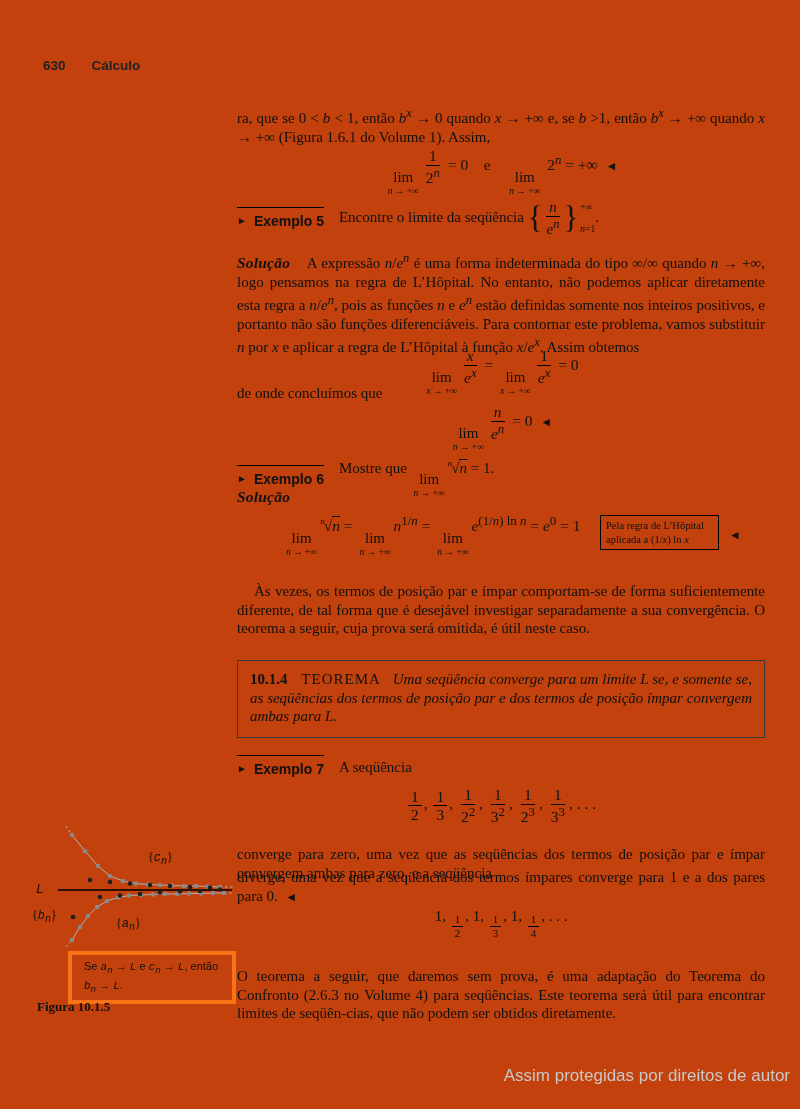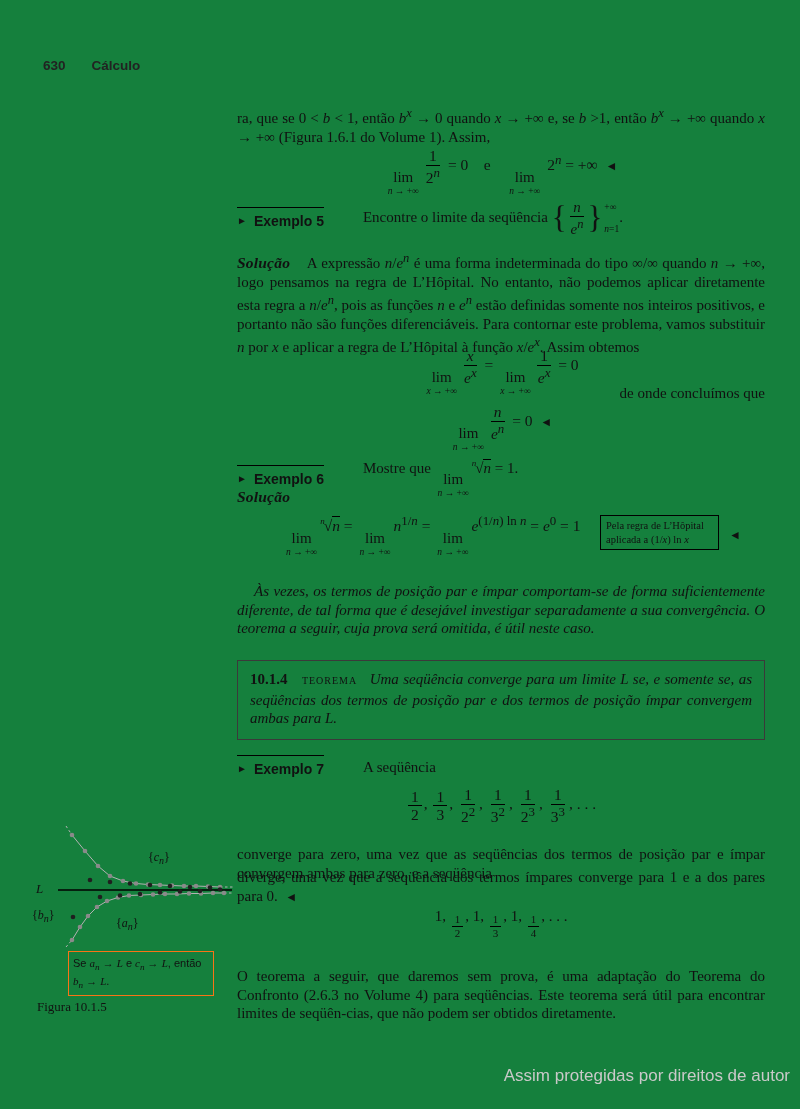--- a/index.html
+++ b/index.html
@@ -1,32 +1,32 @@
 <!DOCTYPE html>
 <html><head>
 <meta charset="utf-8">
 <style>
   html,body{margin:0;padding:0;background:#e8e8e8;}
-  #page{position:relative;width:800px;height:1109px;background:#15803d;margin:0 auto;
+  #page{position:relative;width:800px;height:1109px;background:#c2410c;margin:0 auto;
         font-family:"Liberation Serif",serif;color:#111;overflow:hidden;}
   
   #hdr{position:absolute;left:43px;top:58px;display:flex;gap:26px;
        font-family:"Liberation Sans",sans-serif;font-weight:bold;font-size:13.5px;color:#222;}
   
   #col{position:absolute;left:237px;top:0;width:528px;height:100%;}
   .blk{position:absolute;left:0;width:528px;font-size:15px;line-height:18.6px;}
   .just{text-align:justify;}
   .ctr{text-align:center;}
   .indent{text-indent:17px;}
   
   .ex-row{display:flex;align-items:center;gap:15px;}
   .ex-head{display:inline-flex;align-items:center;gap:7px;border-top:1.6px solid #000;padding-top:4px;
            font-family:"Liberation Sans",sans-serif;font-weight:bold;font-size:14px;white-space:nowrap;}
   .ex-head .mk{font-size:10px;line-height:1;}
-  .ex-body{font-size:15px;margin-left:24px;}
+  .ex-body{font-size:15px;}
   .sol{font-style:italic;font-weight:600;font-size:15.5px;letter-spacing:.2px;}
   .sol-rest{font-style:normal;font-weight:normal;}
   
   .lim{display:inline-flex;flex-direction:column;align-items:center;vertical-align:-0.75em;
        margin:0 3px;line-height:1;}
   .lim .lw{font-size:15px;}
   .lim .ls{font-size:9.5px;margin-top:2px;white-space:nowrap;}
   .fr{display:inline-flex;flex-direction:column;align-items:center;vertical-align:middle;
       margin:0 2px;line-height:1.15;}
   .fr .nu{border-bottom:1px solid #000;padding:0 3px;}
@@ -41,32 +41,32 @@
   .eq{font-size:15.5px;}
   
   #eq4{padding-left:46px;box-sizing:border-box;}
   .side-note{position:absolute;left:363px;top:3px;width:107px;border:1px solid #000;
              padding:3px 5px;font-size:10.5px;line-height:1.3;text-align:left;}
   .side-arrow{position:absolute;left:492px;top:14px;font-size:12px;}
   
   .thmbox{border:1.6px solid #3a3a3a;padding:9px 12px 11px 12px;box-sizing:border-box;
           text-align:justify;}
   .thm-num{font-weight:bold;font-style:normal;}
-  .thm-lab{font-size:10px;letter-spacing:1px;margin:0 8px 0 10px;font-style:normal;}
+  .thm-lab{font-size:15px;letter-spacing:1px;margin:0 8px 0 10px;font-style:normal;}
   .thm-body{font-style:italic;}
   
   .sech{font-family:"Liberation Sans",sans-serif;font-weight:bold;font-size:15px;}
   .sech .sq{font-size:11px;margin-right:8px;vertical-align:1px;}
   
   #figure{position:absolute;left:30px;top:825px;width:205px;height:200px;font-size:12px;}
   #figure .flab{position:absolute;line-height:1;white-space:nowrap;}
-  #figure i{font-family:Liberation Serif, serif;}
-  .fig-box{position:absolute;left:38px;top:126px;width:136px;border:1px solid #f97316;
-           padding:4px 4px;font-family:"Liberation Sans",sans-serif;font-size:11px;line-height:1.35;}
-  .fig-cap{position:absolute;left:7px;top:174px;font-weight:normal;font-size:13px;}
+  #figure i{font-family:Liberation Mono, monospace;}
+  .fig-box{position:absolute;left:38px;top:126px;width:136px;border:4px solid #f97316;
+           padding:4px 12px;font-family:"Liberation Sans",sans-serif;font-size:11px;line-height:1.35;}
+  .fig-cap{position:absolute;left:7px;top:174px;font-weight:bold;font-size:13px;}
   .curve{fill:none;stroke:#b2b2b2;stroke-width:1;}
   .dashed{stroke-dasharray:2.5,2.5;}
   .dot-outer{fill:#8a8a8a;}
   .dot-mid{fill:#1f1f1f;}
   
   #wm{position:absolute;right:10px;top:1066px;font-family:"Liberation Sans",sans-serif;
       font-size:17px;color:#c9c9c9;}
 </style>
 </head>
 <body>
@@ -120,21 +120,21 @@
           <span class="nu"><i>x</i></span>
           <span class="de"><i>e</i><sup><i>x</i></sup></span>
         </span> = <span class="lim">
           <span class="lw">lim</span>
           <span class="ls"><i>x</i> → +∞</span>
         </span><span class="fr">
           <span class="nu">1</span>
           <span class="de"><i>e</i><sup><i>x</i></sup></span>
         </span> = 0</div>
 
-    <p class="blk" style="top:384px;margin:0;text-align:right;">de onde concluímos que</p>
+    <p class="blk" style="top:384px;margin:0;">de onde concluímos que</p>
 
     <div class="blk ctr eq" style="top:403px;"><span class="lim">
           <span class="lw">lim</span>
           <span class="ls"><i>n</i> → +∞</span>
         </span><span class="fr">
           <span class="nu"><i>n</i></span>
           <span class="de"><i>e</i><sup><i>n</i></sup></span>
         </span> = 0 &nbsp;<span class="tri">◄</span></div>
 
     <div class="blk ex-row" style="top:454px;">
@@ -160,21 +160,21 @@
             <span class="lw">lim</span>
             <span class="ls"><i>n</i> → +∞</span>
           </span><i>n</i><sup>1/<i>n</i></sup> = <span class="lim">
             <span class="lw">lim</span>
             <span class="ls"><i>n</i> → +∞</span>
           </span><i>e</i><sup>(1/<i>n</i>) ln <i>n</i></sup> = <i>e</i><sup>0</sup> = 1</span>
       <span class="side-note">Pela regra de L’Hôpital<br>aplicada a (1/<i>x</i>) ln <i>x</i></span>
       <span class="side-arrow tri">◄</span>
     </div>
 
-    <p class="blk just indent" style="top:582px;margin:0;font-style:italic;">Às vezes, os termos de posição par e ímpar comportam-se de forma suficientemente diferente, de tal forma que é desejável investigar separadamente a sua convergência. O teorema a seguir, cuja prova será omitida, é útil neste caso.</p>
+    <p class="blk just indent" style="top:582px;margin:0;">Às vezes, os termos de posição par e ímpar comportam-se de forma suficientemente diferente, de tal forma que é desejável investigar separadamente a sua convergência. O teorema a seguir, cuja prova será omitida, é útil neste caso.</p>
 
     <div class="blk thmbox" style="top:660px;">
       <span class="thm-num">10.1.4</span>
       <span class="thm-lab">TEOREMA</span>
       <span class="thm-body">Uma seqüência converge para um limite L se, e somente se, as seqüências dos termos de posição par e dos termos de posição ímpar convergem ambas para L.</span>
     </div>
 
     <div class="blk ex-row" style="top:755px;">
       <span class="ex-head">
         <span class="mk">►</span>

